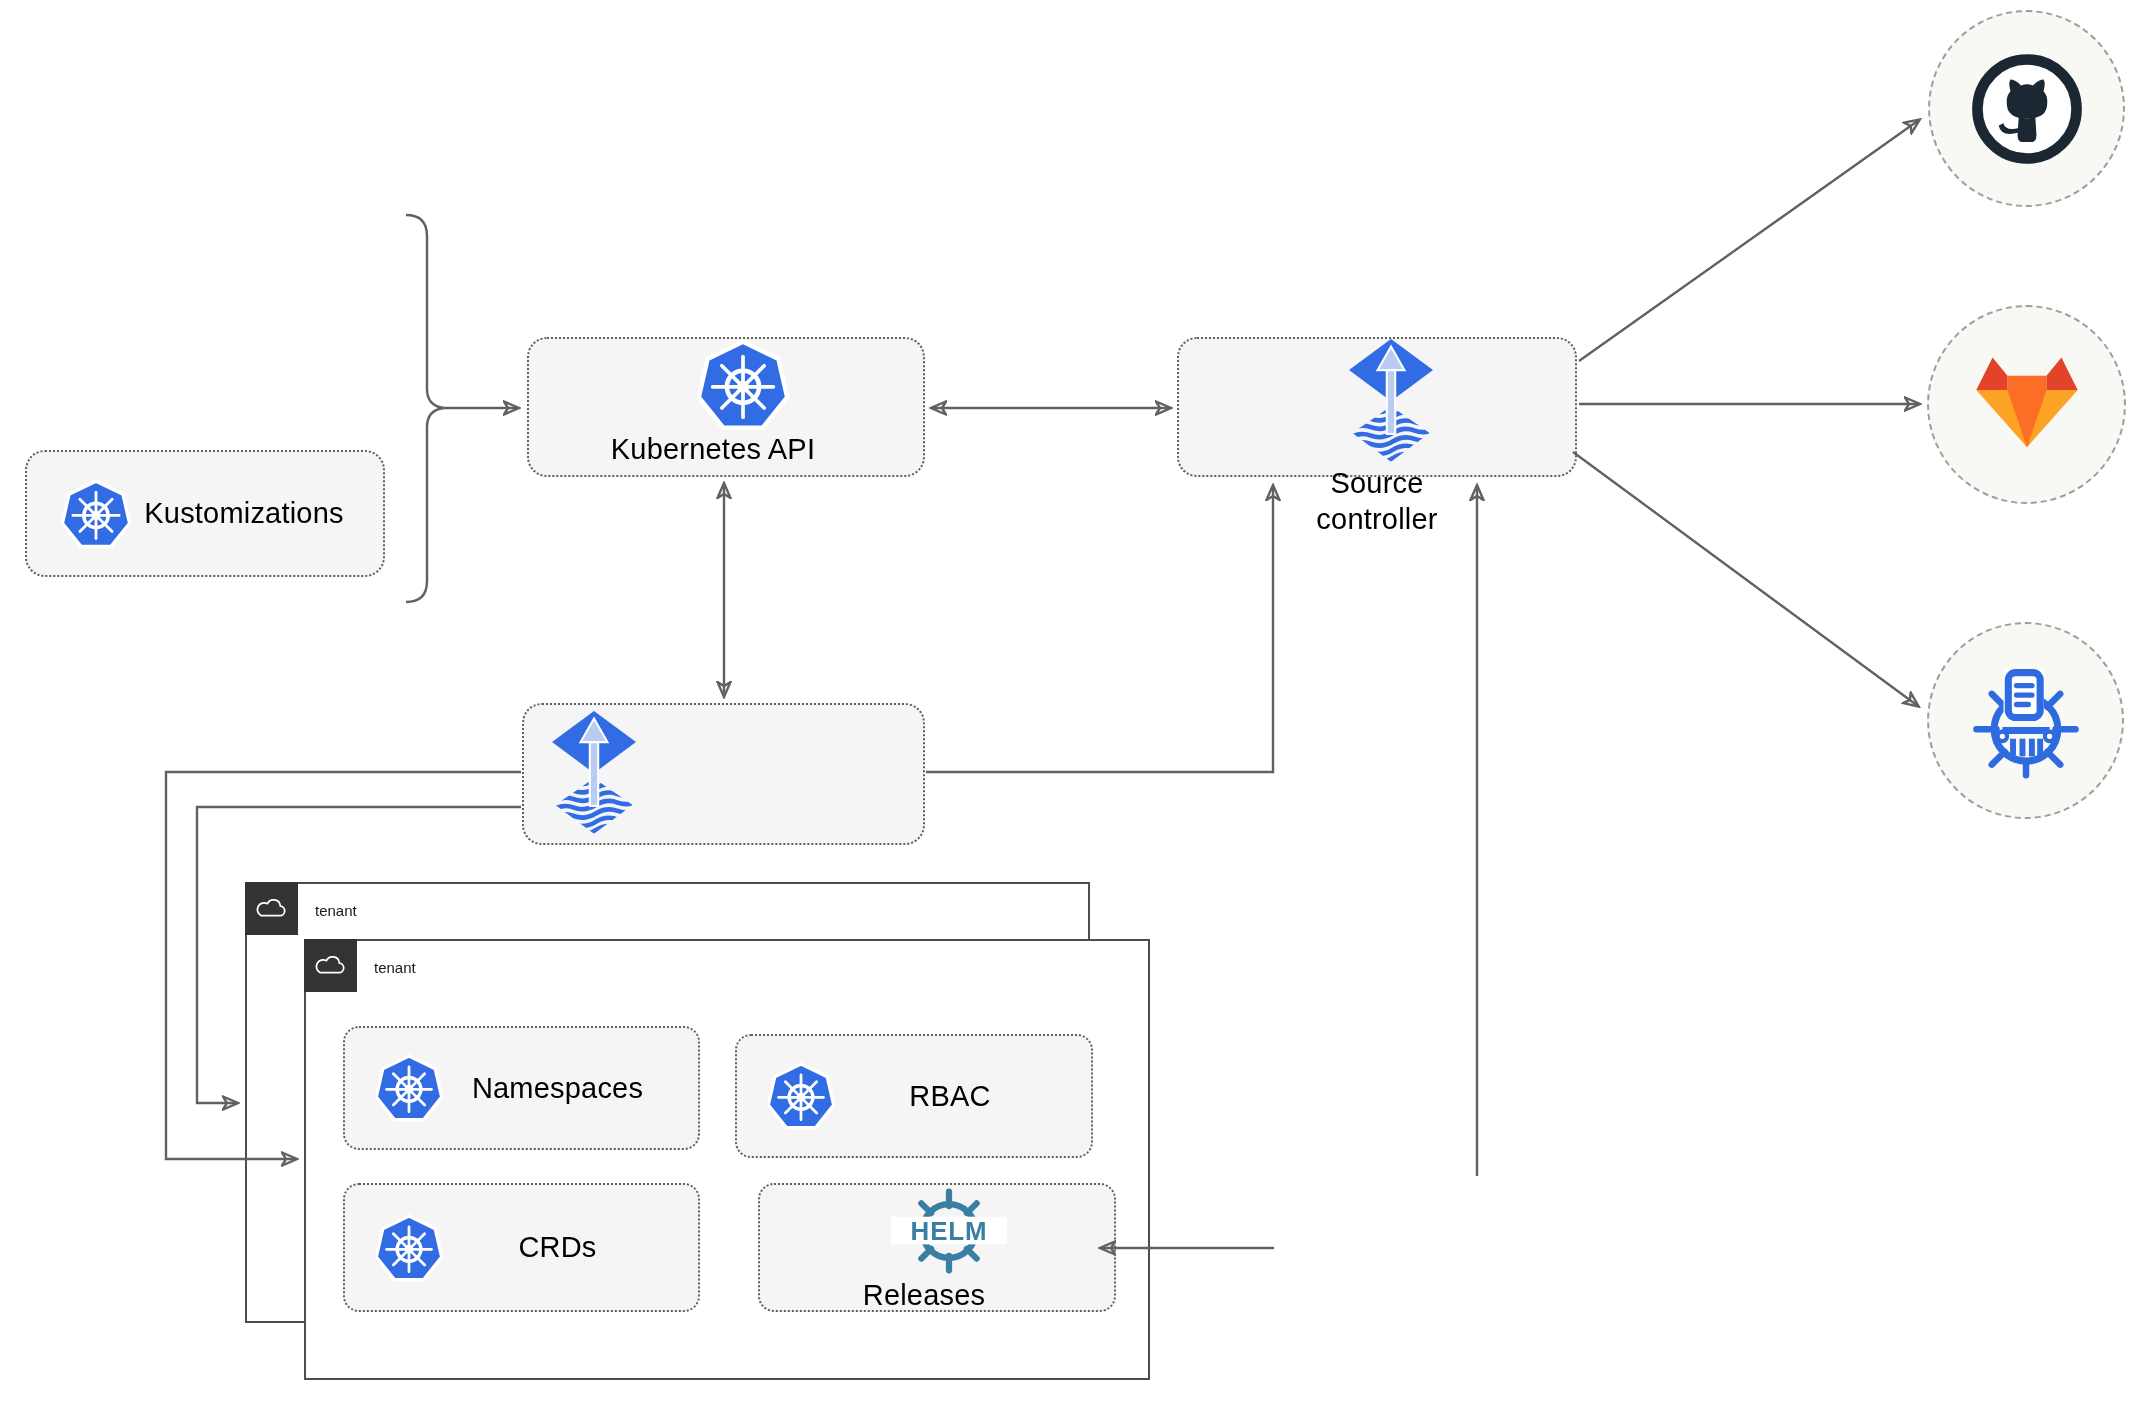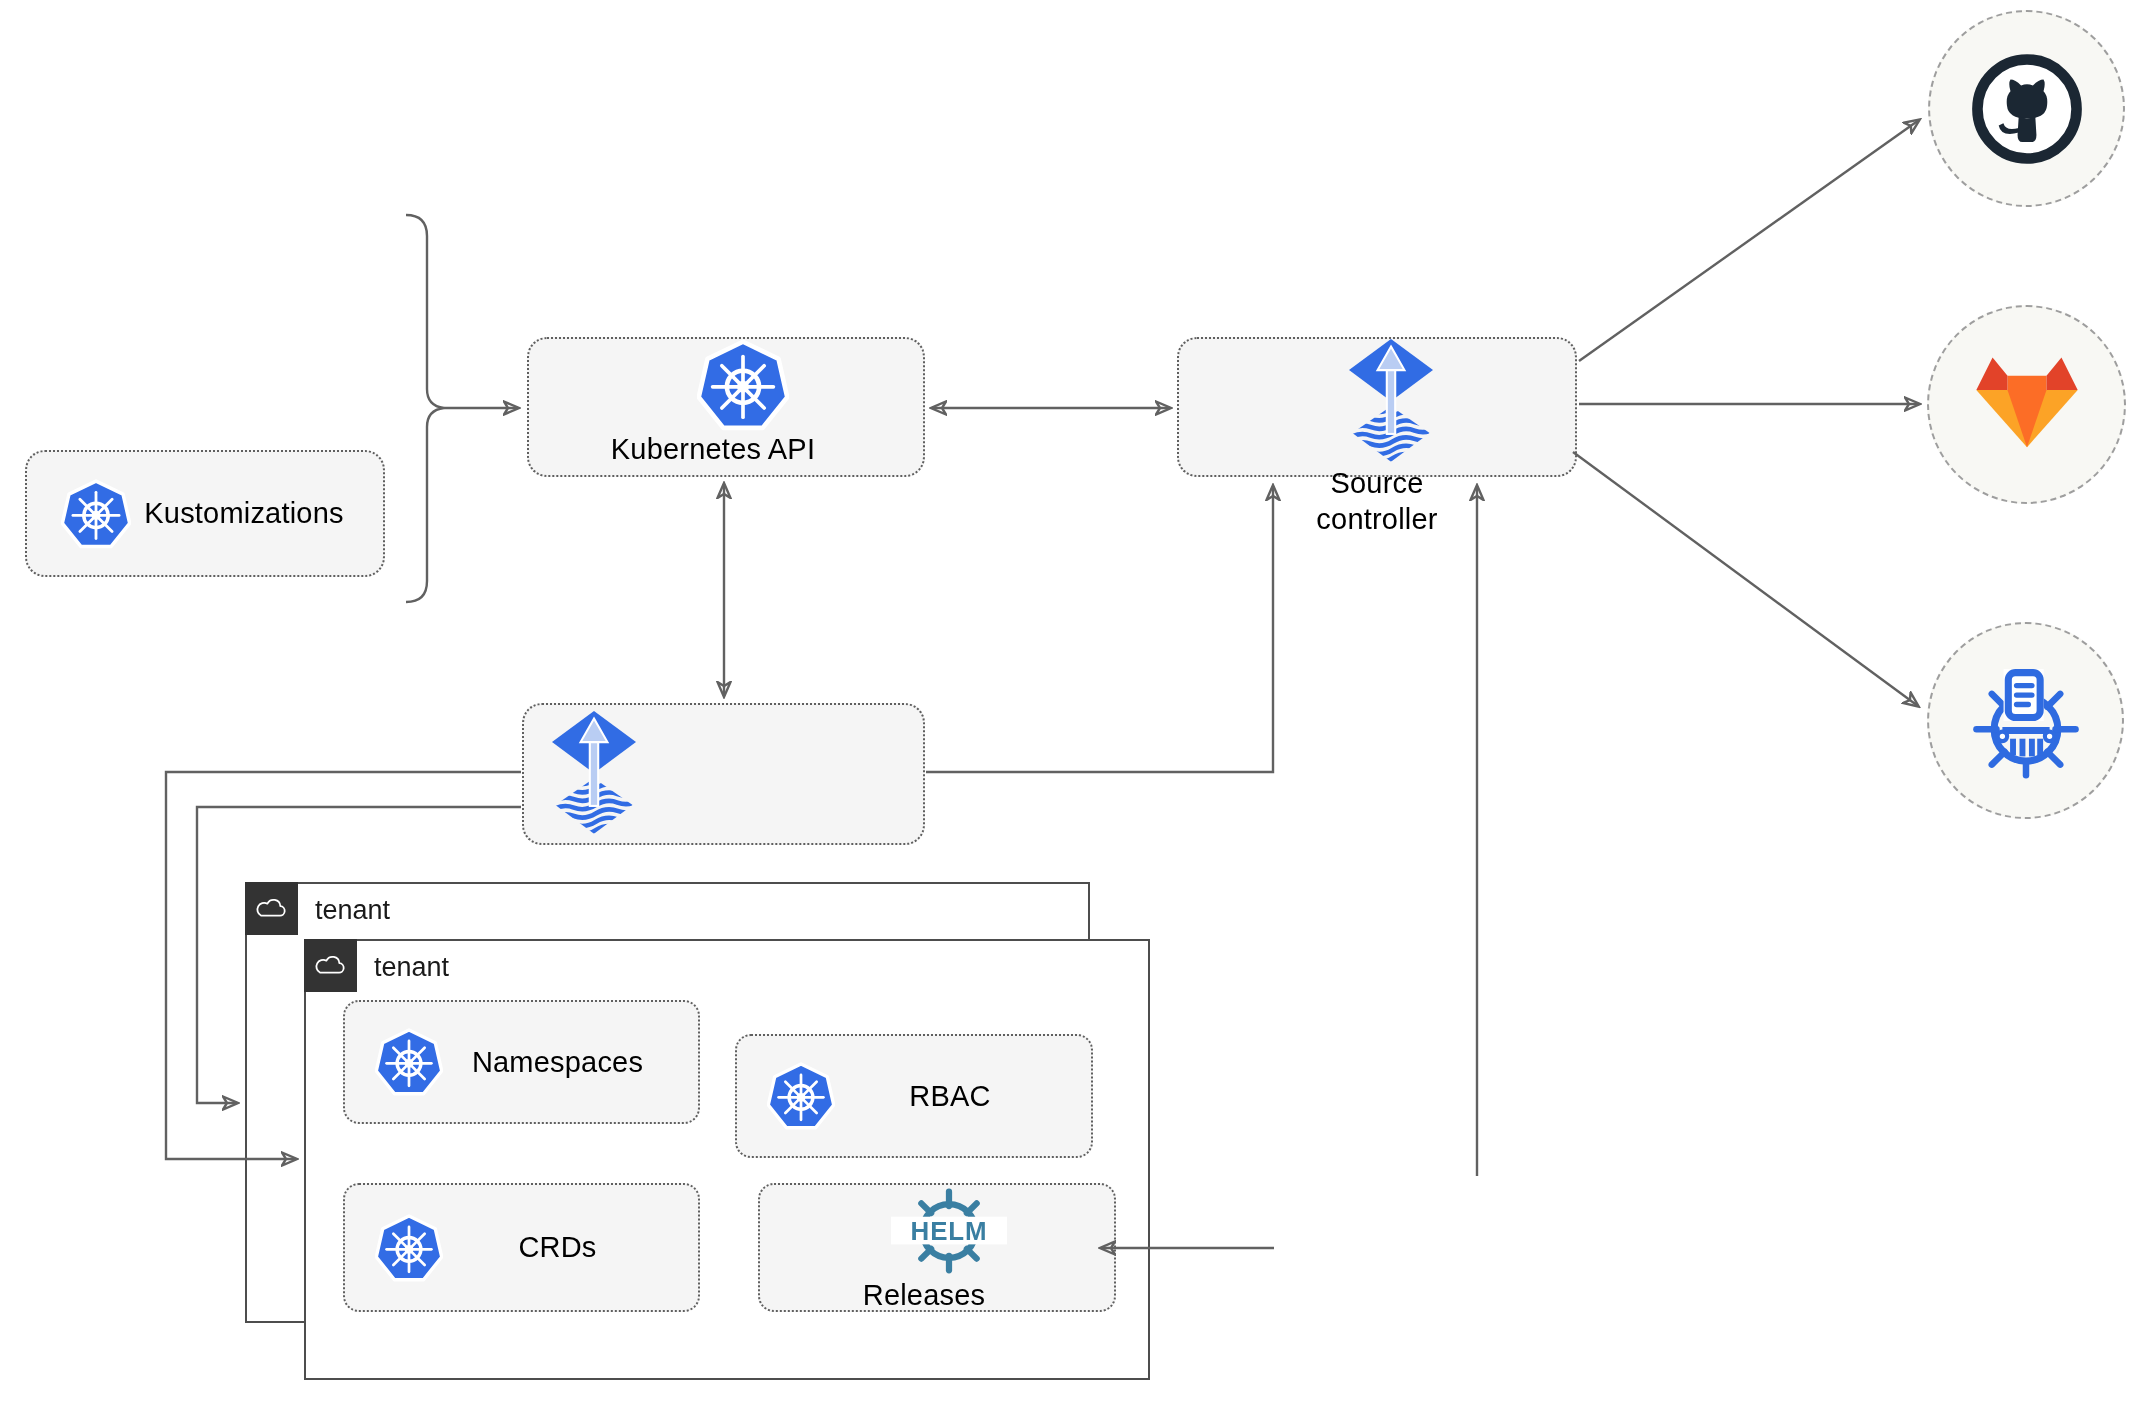--- a/index.html
+++ b/index.html
@@ -45,21 +45,21 @@
   .tenant{
     position:absolute;background:#ffffff;
     border:2.5px solid var(--tenant-border);
   }
   .tenant .badge{
     position:absolute;left:-2.5px;top:-2.5px;width:53px;height:53px;
     background:var(--badge-bg);display:flex;align-items:center;justify-content:center;
   }
   .tenant .tenant-label{
     position:absolute;left:68px;top:0;height:53px;display:flex;align-items:center;
-    font-size:27px;color:#1a1a1a;
+    font-size:15px;color:#1a1a1a;
   }
 
   
   .endpoint{
     position:absolute;border-radius:50%;
     background:var(--circle-fill);
     border:2.5px dashed var(--circle-border);
     display:flex;align-items:center;justify-content:center;
   }
 
@@ -226,21 +226,21 @@
 
   <div class="node" style="left:522px;top:703px;width:403px;height:142px;">
     <span class="icon" style="margin-left:28px;">
       <svg width="84" height="126">
           <use href="#sym-flux"></use>
         </svg>
     </span>
   </div>
 
 
-  <div class="node" style="left:343px;top:1000px;width:357px;height:124px;border-radius:16px;">
+  <div class="node" style="left:343px;top:1026px;width:357px;height:124px;border-radius:16px;">
     <span class="icon" style="margin-left:30px;">
       <svg width="68" height="68">
           <use href="#sym-k8s"></use>
         </svg>
     </span>
     <span class="label">Namespaces</span>
   </div>
 
   <div class="node" style="left:735px;top:1034px;width:358px;height:124px;border-radius:16px;">
     <span class="icon" style="margin-left:30px;">

